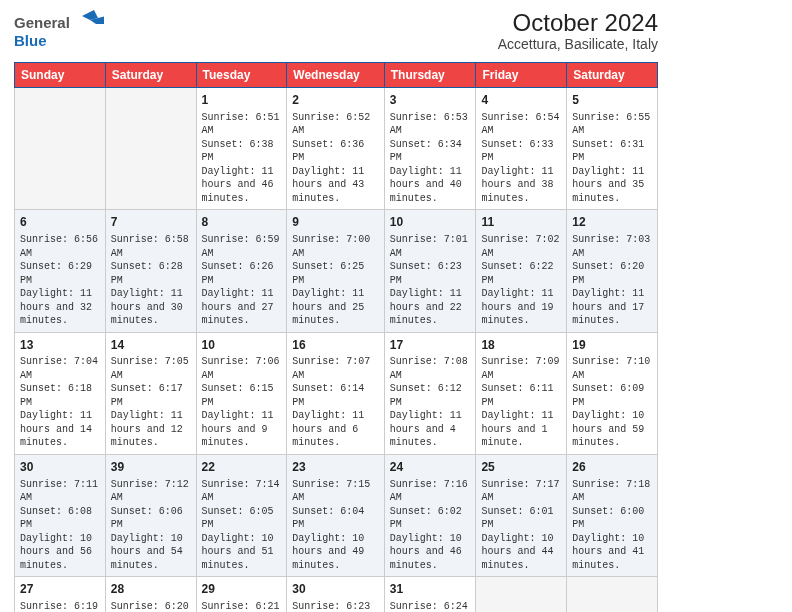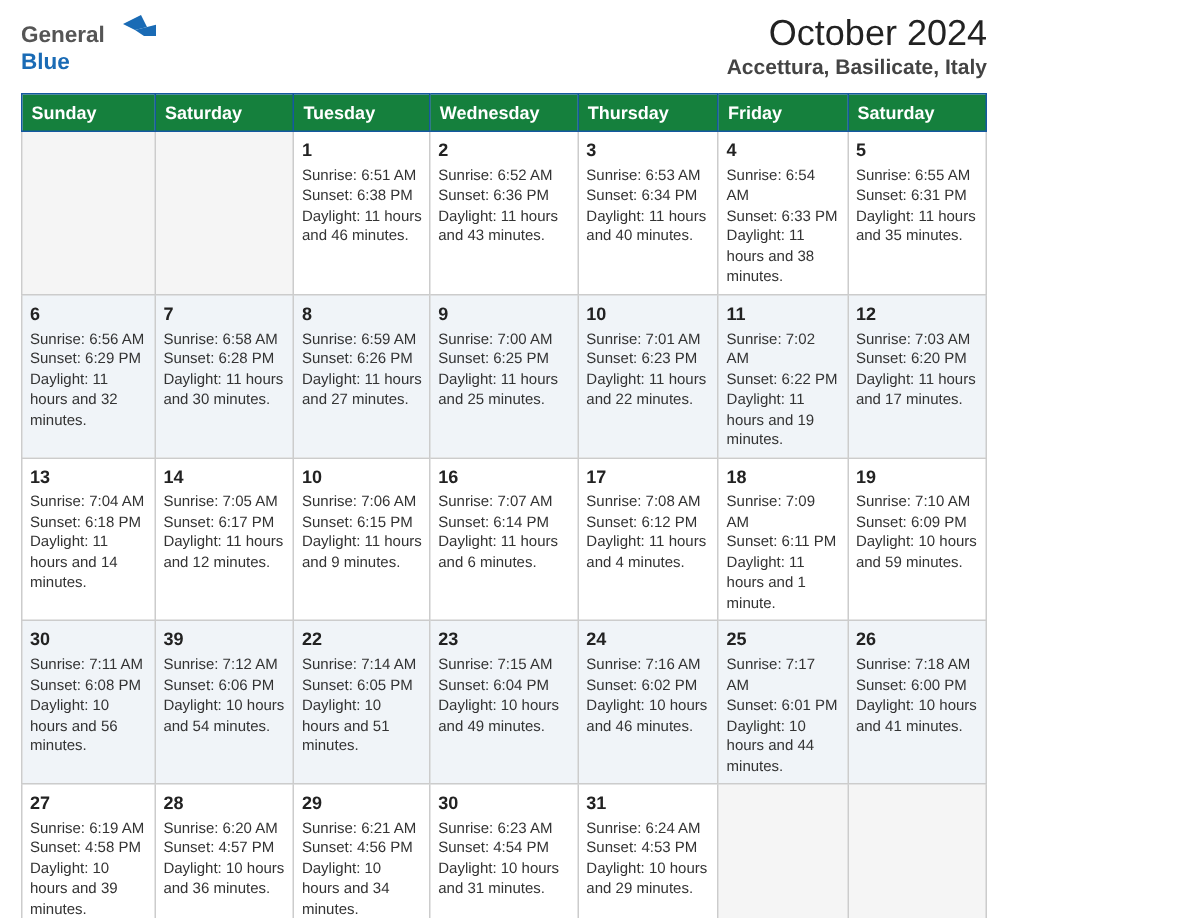--- a/index.html
+++ b/index.html
@@ -32,29 +32,28 @@
     }
     .month-title {
       font-size: 24px;
       font-weight: normal;
       color: #222;
       line-height: 1.1;
     }
     .location {
       font-size: 14px;
       color: #444;
-      font-weight: bold;
     }
     .calendar {
       width: 100%;
       border-collapse: collapse;
       font-size: 10.5px;
     }
     .calendar thead th {
-      background: #15803d;
+      background: #ef4444;
       color: #fff;
       text-align: left;
       padding: 5px 6px;
       font-size: 12px;
       font-weight: bold;
       border: 1px solid #1558a0;
     }
     .calendar tbody td {
       vertical-align: top;
       border: 1px solid #ccc;
@@ -70,20 +69,21 @@
     .day-num {
       font-weight: bold;
       font-size: 12px;
       display: block;
       margin-bottom: 2px;
     }
     .cell-text {
       font-size: 10px;
       color: #333;
       line-height: 1.35;
+      font-family: Liberation Mono, monospace;
     }
     .empty {
       background: #f5f5f5;
     }
     
     .row-shade {
       background: #f0f4f8;
     }
     .row-white {
       background: #fff;

